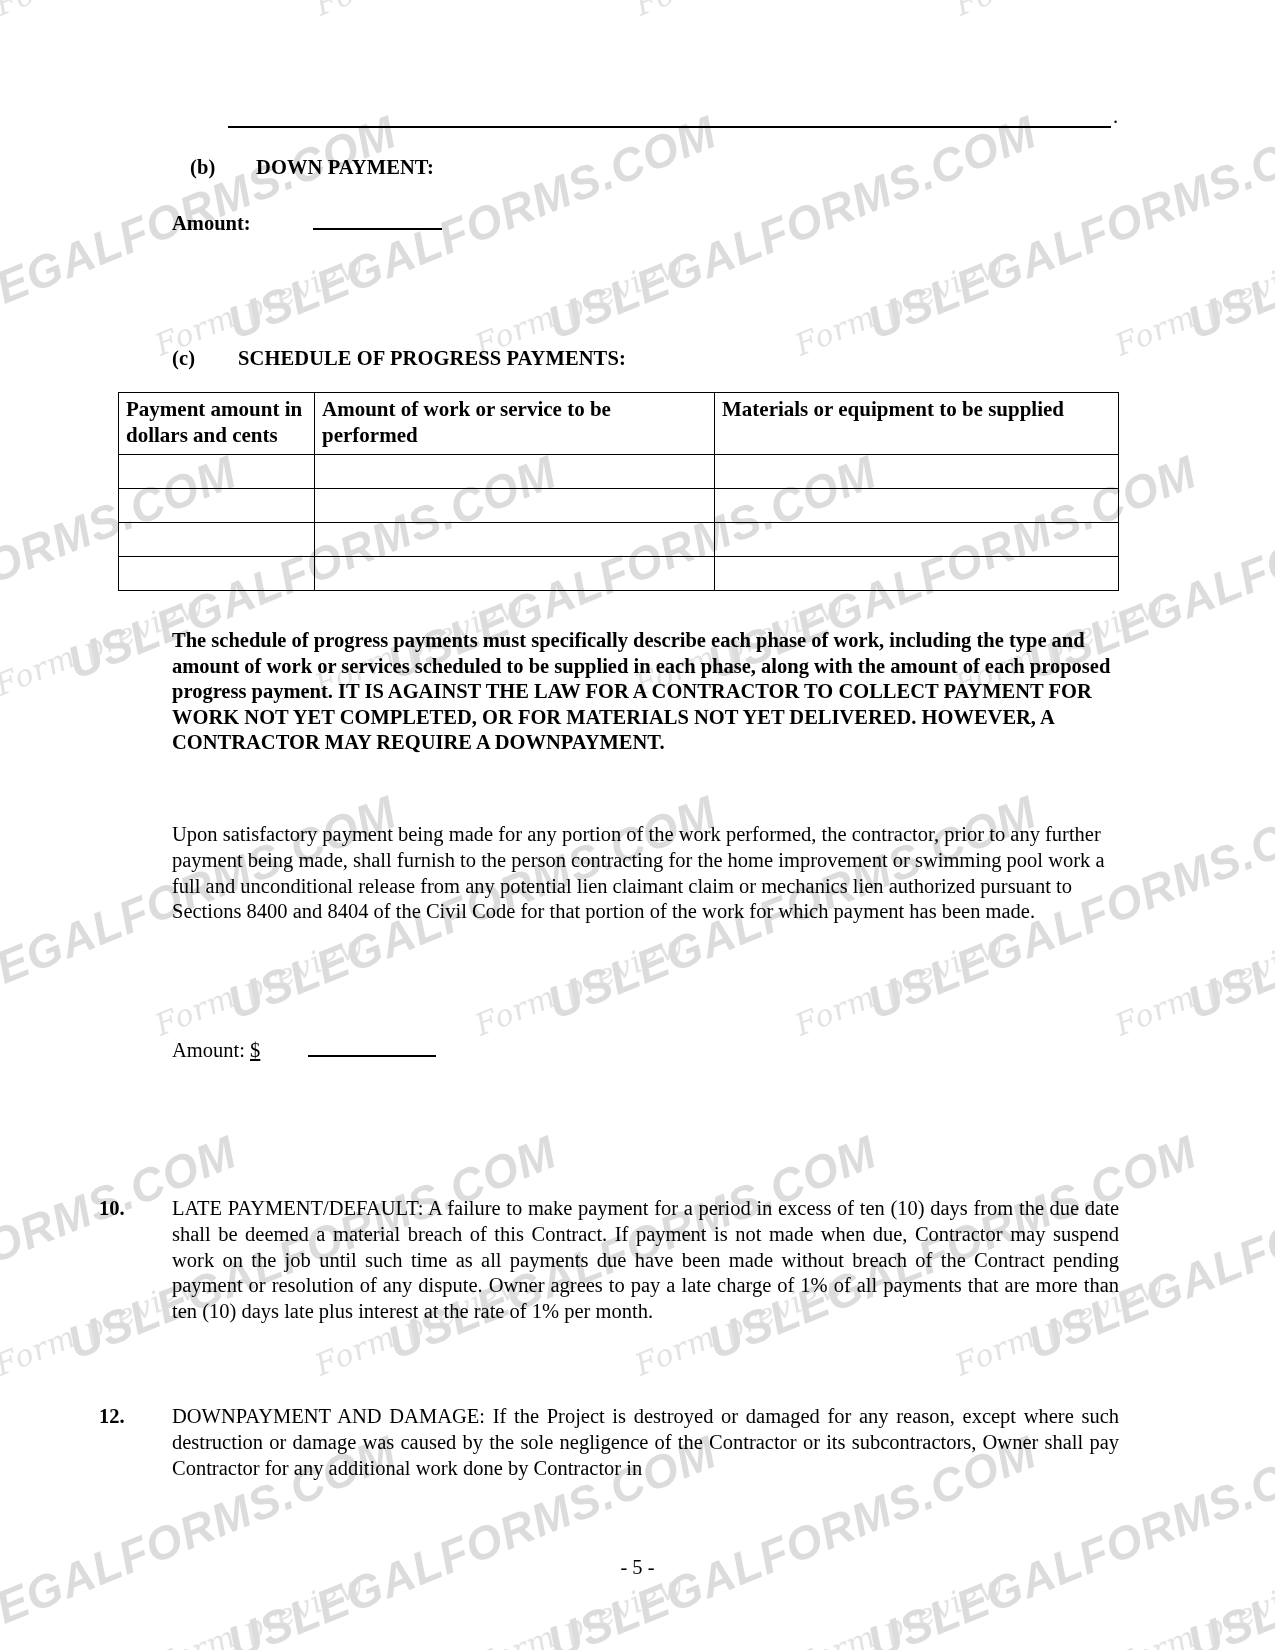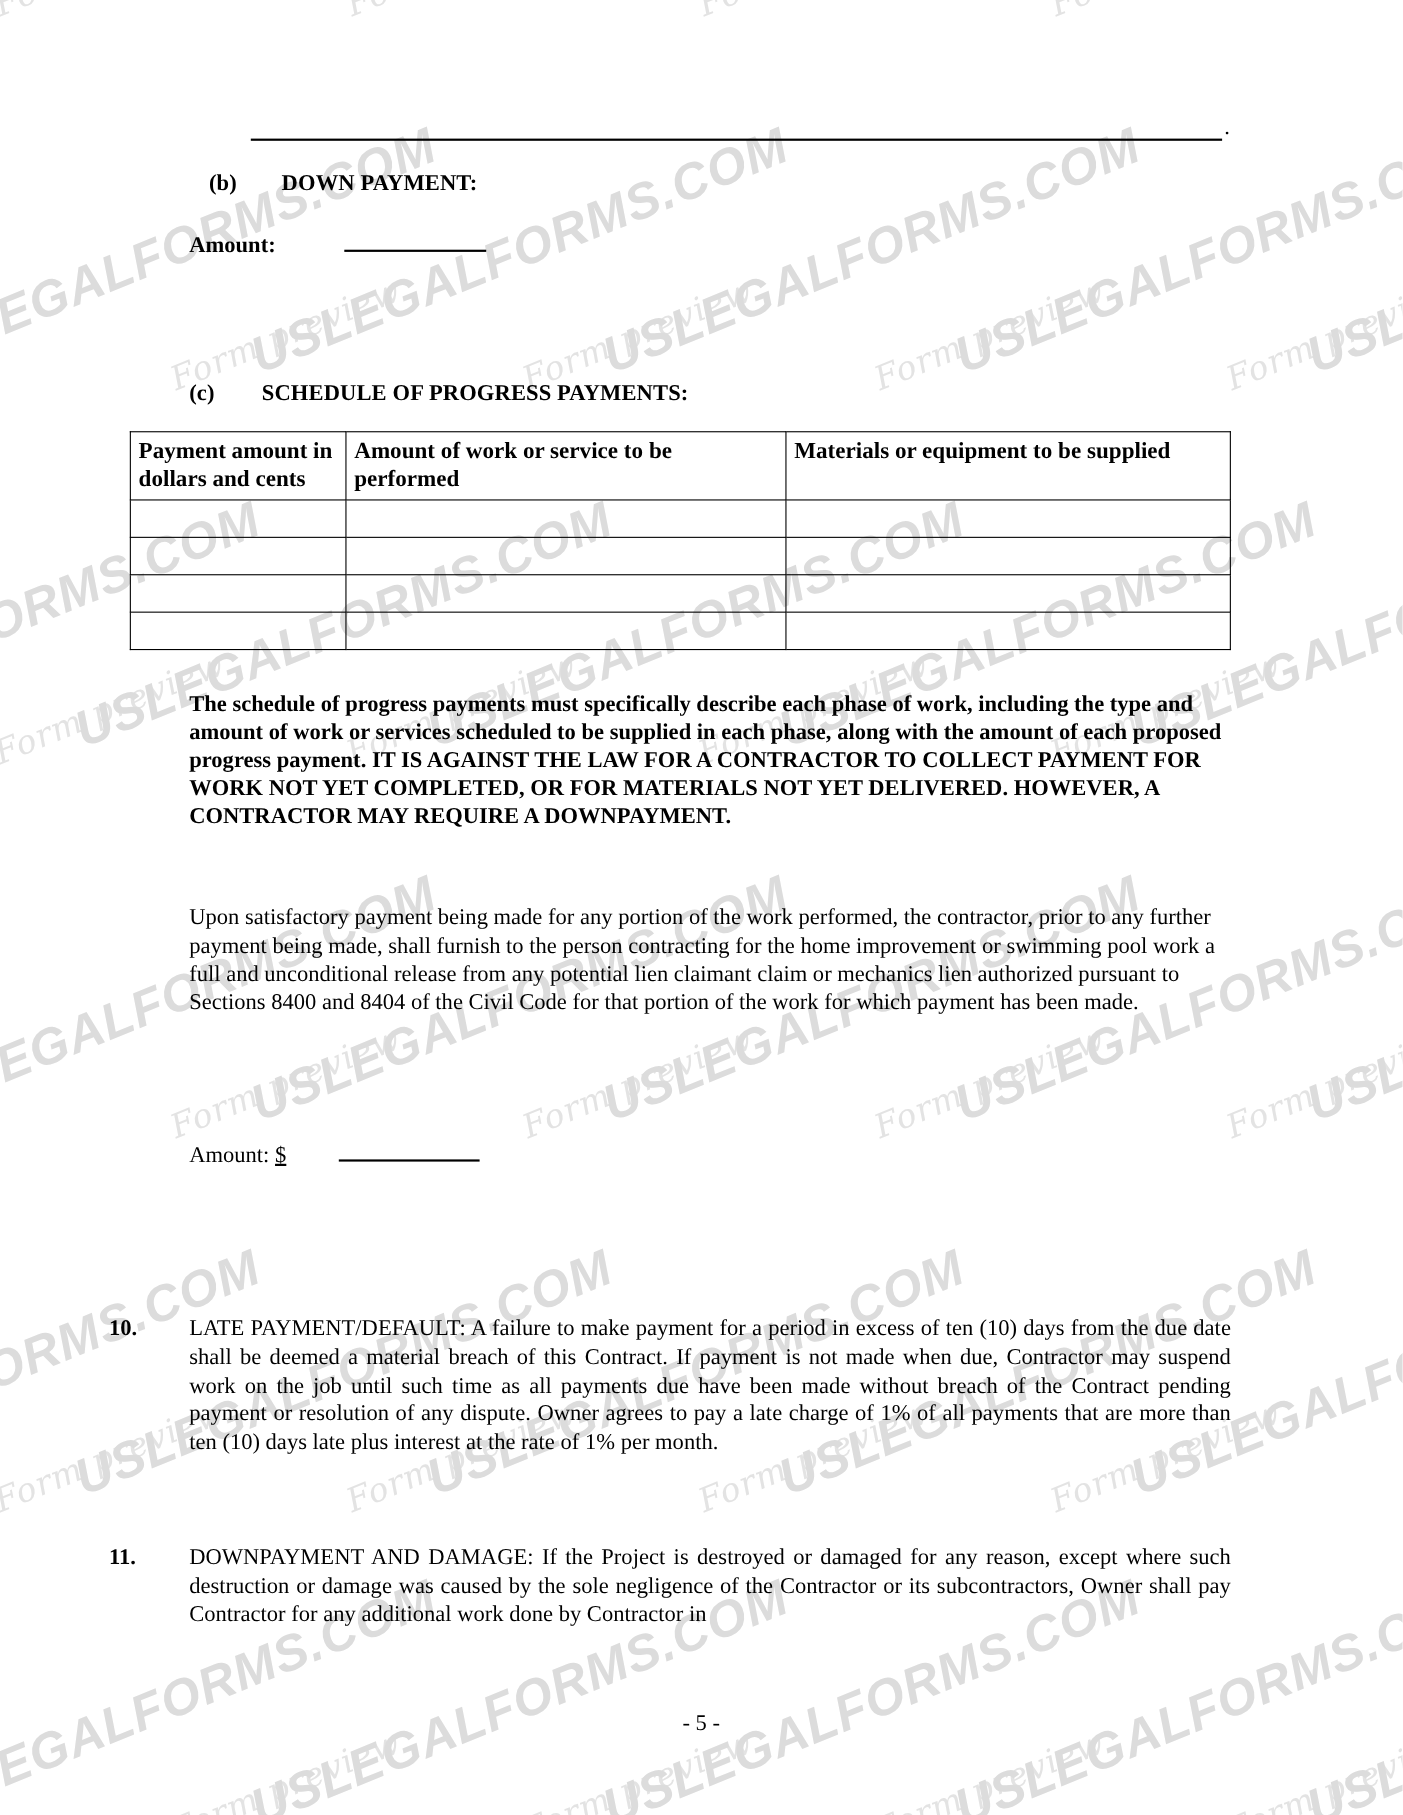--- a/index.html
+++ b/index.html
@@ -312,19 +312,19 @@
     <span class="underline-text">$</span><span style="display:inline-block;width:48px;"></span><span class="blank-fill" style="width:128px;"></span>
   </div>
 
 
   <div class="clause" style="top:1180px;">
     <span class="num">10.</span>
     <div class="body"><b>LATE PAYMENT/DEFAULT:</b><span>  A failure to make payment for a period in excess of ten (10) days from the due date shall be deemed a material breach of this Contract. If payment is not made when due, Contractor may suspend work on the job until such time as all payments due have been made without breach of the Contract pending payment or resolution of any dispute. Owner agrees to pay a late charge of 1% of all payments that are more than ten (10) days late plus interest at the rate of 1% per month.</span></div>
   </div>
 
   <div class="clause" style="top:1388px;">
-    <span class="num">11.</span>
+    <span class="num">12.</span>
     <div class="body"><b>DOWNPAYMENT AND DAMAGE:</b><span>  If the Project is destroyed or damaged for any reason, except where such destruction or damage was caused by the sole negligence of the Contractor or its subcontractors, Owner shall pay Contractor for any additional work done by Contractor in</span></div>
   </div>
 
   <div class="footer">- 5 -</div>
 
 </div>
 
 </body></html>

